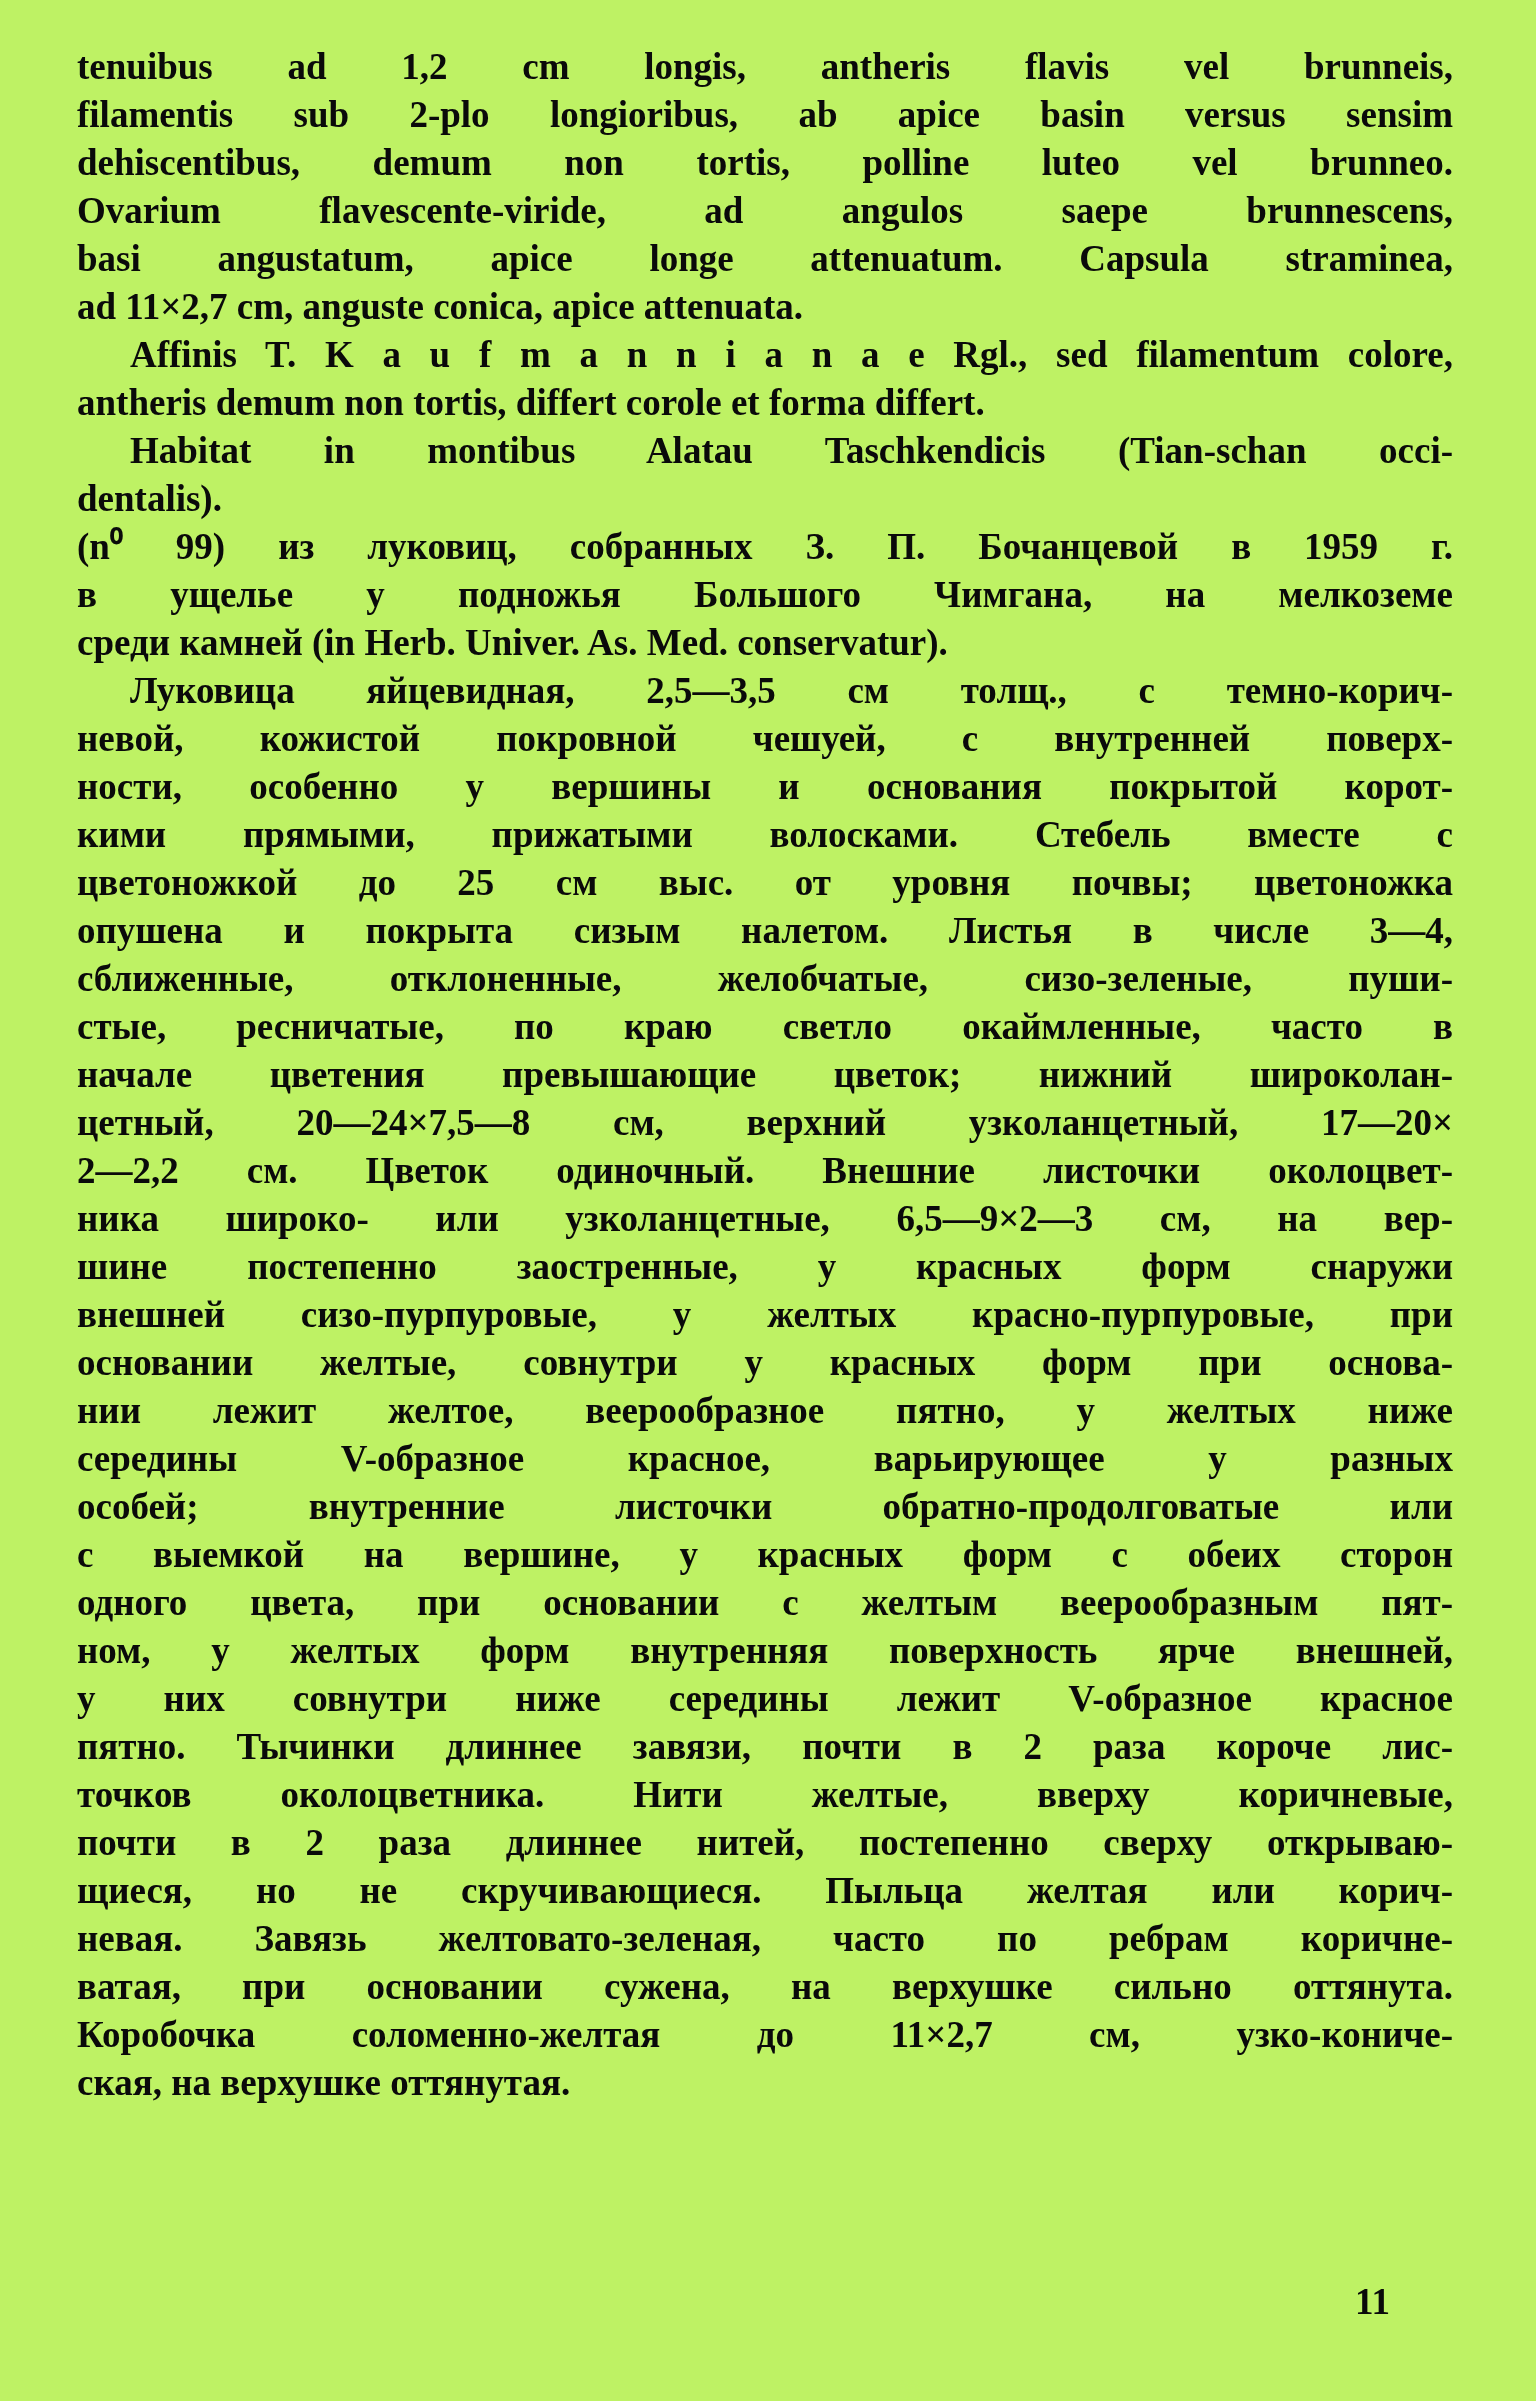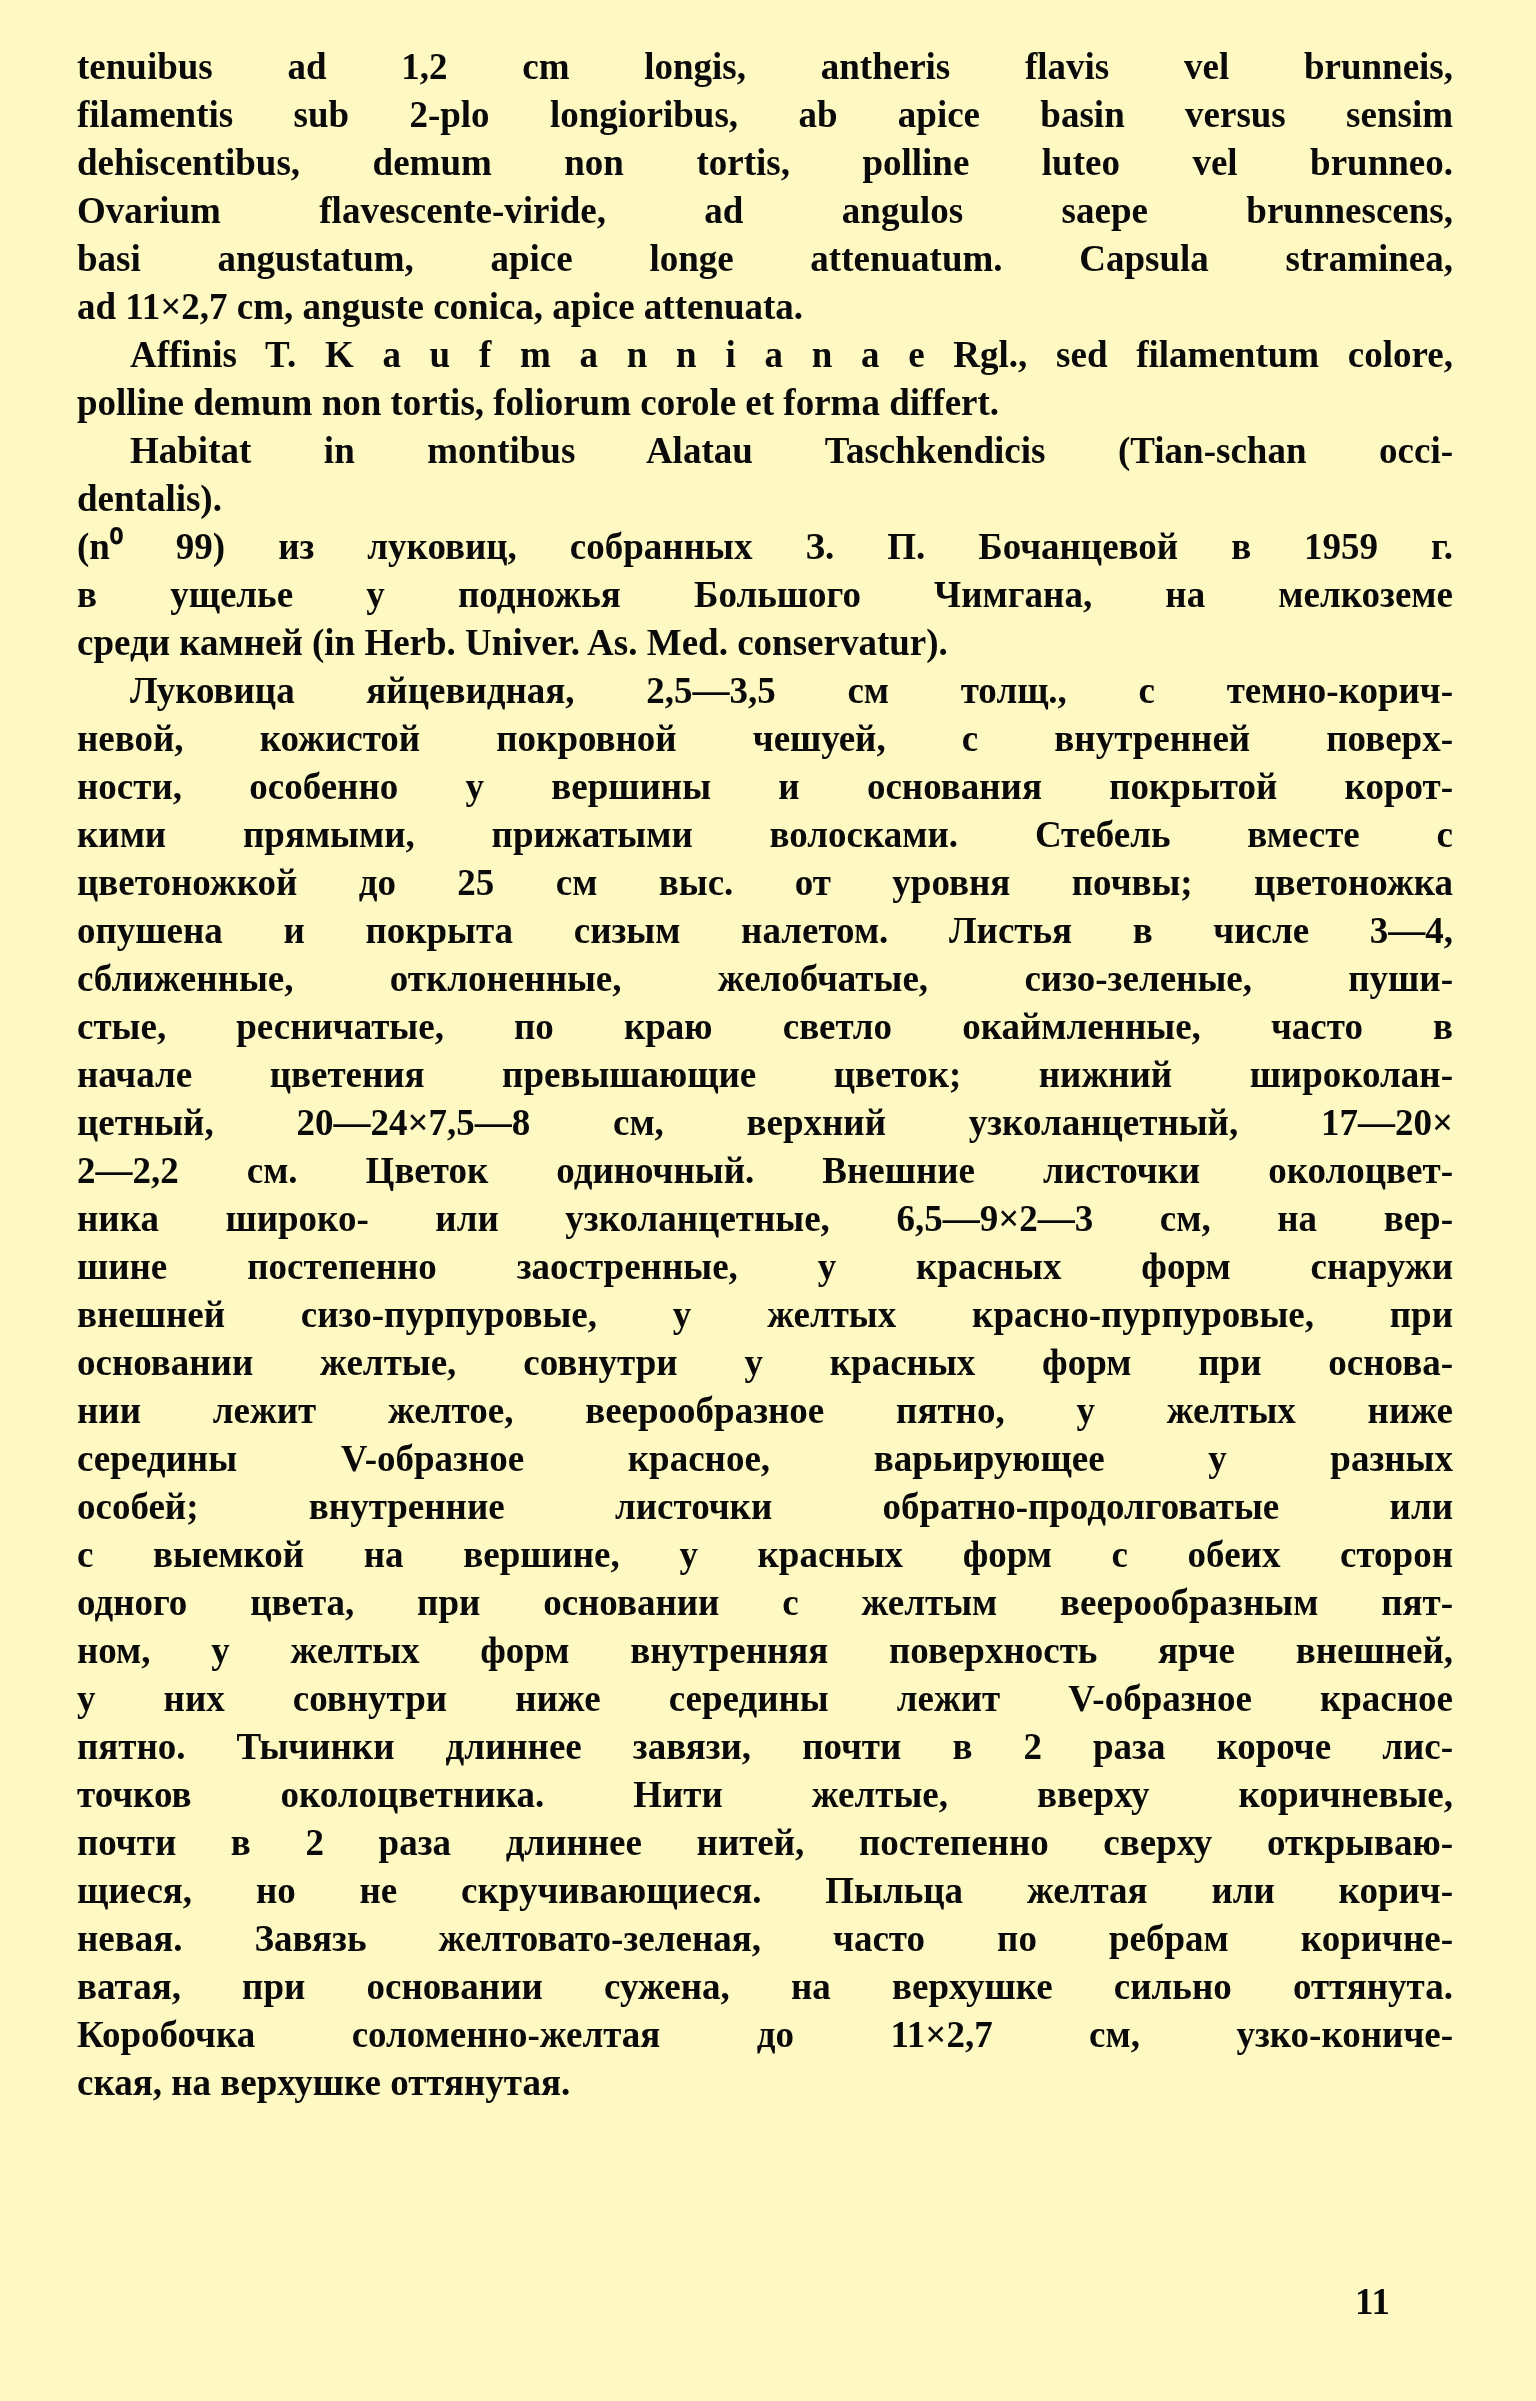--- a/index.html
+++ b/index.html
@@ -4,21 +4,21 @@
 <style>
   html, body {
     margin: 0;
     padding: 0;
     background: #ffffff;
   }
   .page {
     position: relative;
     width: 1537px;
     height: 2401px;
-    background: #fef9c3;
+    background: #bef264;
     color: #0a0a0a;
     font-family: "Liberation Serif", serif;
     font-weight: bold;
     overflow: hidden;
   }
   .text-block {
     position: absolute;
     left: 77px;
     top: 43px;
     width: 1376px;
@@ -58,21 +58,21 @@
       <div class="ln">tenuibus ad 1,2 cm longis, antheris flavis vel brunneis,</div>
       <div class="ln">filamentis sub 2-plo longioribus, ab apice basin versus sensim</div>
       <div class="ln">dehiscentibus, demum non tortis, polline luteo vel brunneo.</div>
       <div class="ln">Ovarium flavescente-viride, ad angulos saepe brunnescens,</div>
       <div class="ln">basi angustatum, apice longe attenuatum. Capsula straminea,</div>
       <div class="ln end">ad 11×2,7 cm, anguste conica, apice attenuata.</div>
     </div>
 
     <div class="para">
       <div class="ln indent">Affinis T. K a u f m a n n i a n a e Rgl., sed filamentum colore,</div>
-      <div class="ln end">polline demum non tortis, foliorum corole et forma differt.</div>
+      <div class="ln end">antheris demum non tortis, differt corole et forma differt.</div>
     </div>
 
     <div class="para">
       <div class="ln indent">Habitat in montibus Alatau Taschkendicis (Tian-schan occi-</div>
       <div class="ln end">dentalis).</div>
     </div>
 
     <div class="para">
       <div class="ln">(n⁰ 99) из луковиц, собранных З. П. Бочанцевой в 1959 г.</div>
       <div class="ln">в ущелье у подножья Большого Чимгана, на мелкоземе</div>

